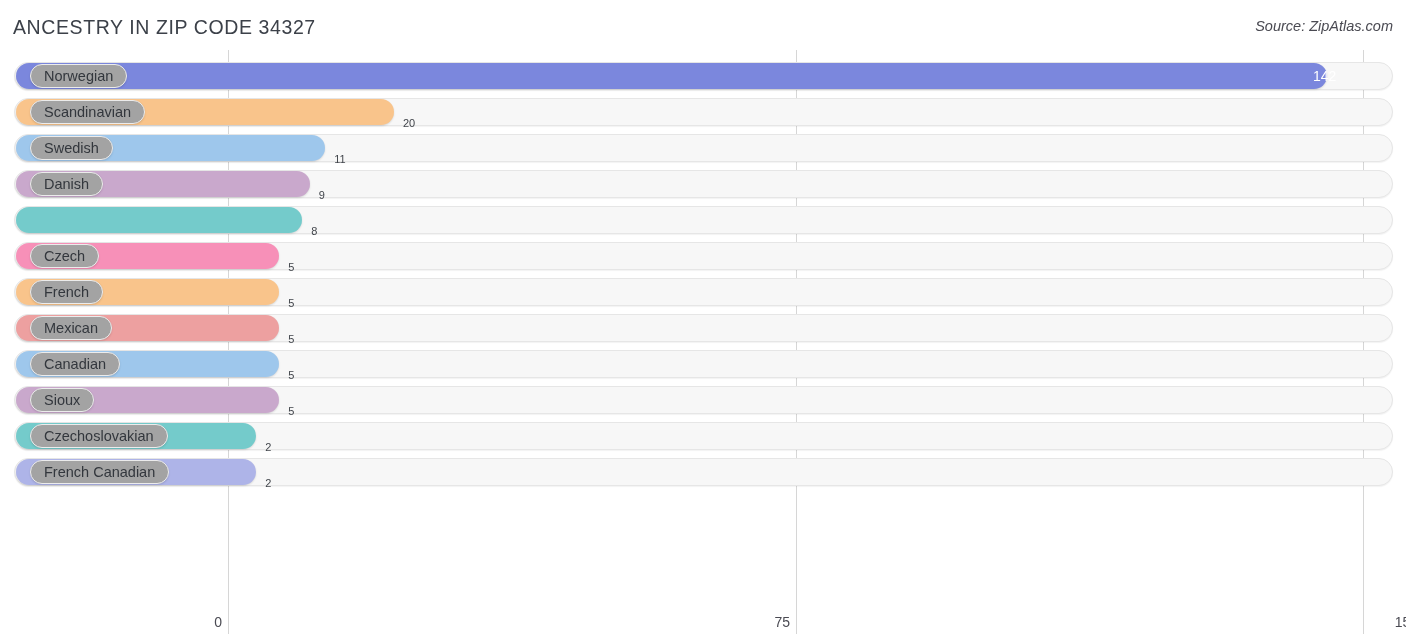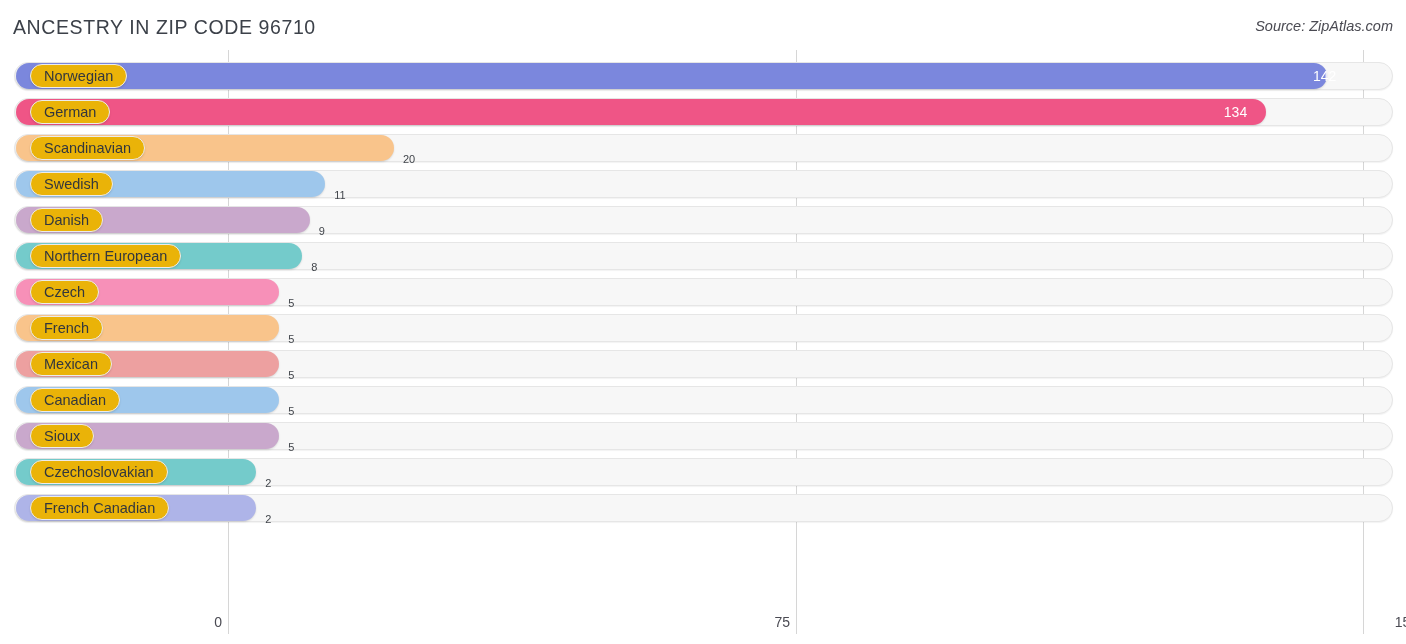--- a/index.html
+++ b/index.html
@@ -76,21 +76,21 @@
     box-shadow: 0 1px 2px rgba(0,0,0,0.13);
   }
   .cat-pill {
     position: absolute;
     left: 30px;
     top: 6px;
     height: 24px;
     display: flex;
     align-items: center;
     padding: 0 13px;
-    background: #eab308;
+    background: #a3a3a3;
     border: 1px solid #ececec;
     border-radius: 12px;
     box-shadow: 0 1px 2px rgba(0,0,0,0.12);
     font-size: 14.5px;
     color: #33373d;
     white-space: nowrap;
   }
   .val-out {
     position: absolute;
     top: 16px;
@@ -128,65 +128,58 @@
     position: absolute;
     top: 0;
     width: 1px; height: 26px;
     background: #d6d6d6;
   }
 </style>
 </head>
 <body>
 
 <div class="header">
-  <div class="chart-title">ANCESTRY IN ZIP CODE 96710</div>
+  <div class="chart-title">ANCESTRY IN ZIP CODE 34327</div>
   <div class="source">Source: ZipAtlas.com</div>
 </div>
 
 <div class="plot">
   <div class="gridlines" id="gridlines">
       <div class="gridline" style="left: 228px;"></div>
       <div class="gridline" style="left: 796px;"></div>
       <div class="gridline" style="left: 1363px;"></div>
     </div>
   <div class="rows" id="rows">
       <div class="row">
         <div class="track"></div>
         <div class="bar" style="width: 1311px; background: rgb(123, 135, 221);"></div>
         <div class="cat-pill">Norwegian</div>
         <div class="val-in" style="left: 1285px; margin-left: 28px;">142</div>
       </div>
       <div class="row">
         <div class="track"></div>
-        <div class="bar" style="width: 1249.82px; background: rgb(239, 85, 134);"></div>
-        <div class="cat-pill">German</div>
-        <div class="val-in" style="left: 1223.82px;">134</div>
-      </div>
-      <div class="row">
-        <div class="track"></div>
         <div class="bar" style="width: 377.958px; background: rgb(249, 196, 139);"></div>
         <div class="cat-pill">Scandinavian</div>
         <div class="val-out" style="left: 402.958px;">20</div>
       </div>
       <div class="row">
         <div class="track"></div>
         <div class="bar" style="width: 309.127px; background: rgb(158, 199, 236);"></div>
         <div class="cat-pill">Swedish</div>
         <div class="val-out" style="left: 334.127px;">11</div>
       </div>
       <div class="row">
         <div class="track"></div>
         <div class="bar" style="width: 293.831px; background: rgb(201, 168, 204);"></div>
         <div class="cat-pill">Danish</div>
         <div class="val-out" style="left: 318.831px;">9</div>
       </div>
       <div class="row">
         <div class="track"></div>
         <div class="bar" style="width: 286.183px; background: rgb(116, 203, 203);"></div>
-        <div class="cat-pill">Northern European</div>
         <div class="val-out" style="left: 311.183px;">8</div>
       </div>
       <div class="row">
         <div class="track"></div>
         <div class="bar" style="width: 263.239px; background: rgb(247, 144, 184);"></div>
         <div class="cat-pill">Czech</div>
         <div class="val-out" style="left: 288.239px;">5</div>
       </div>
       <div class="row">
         <div class="track"></div>

